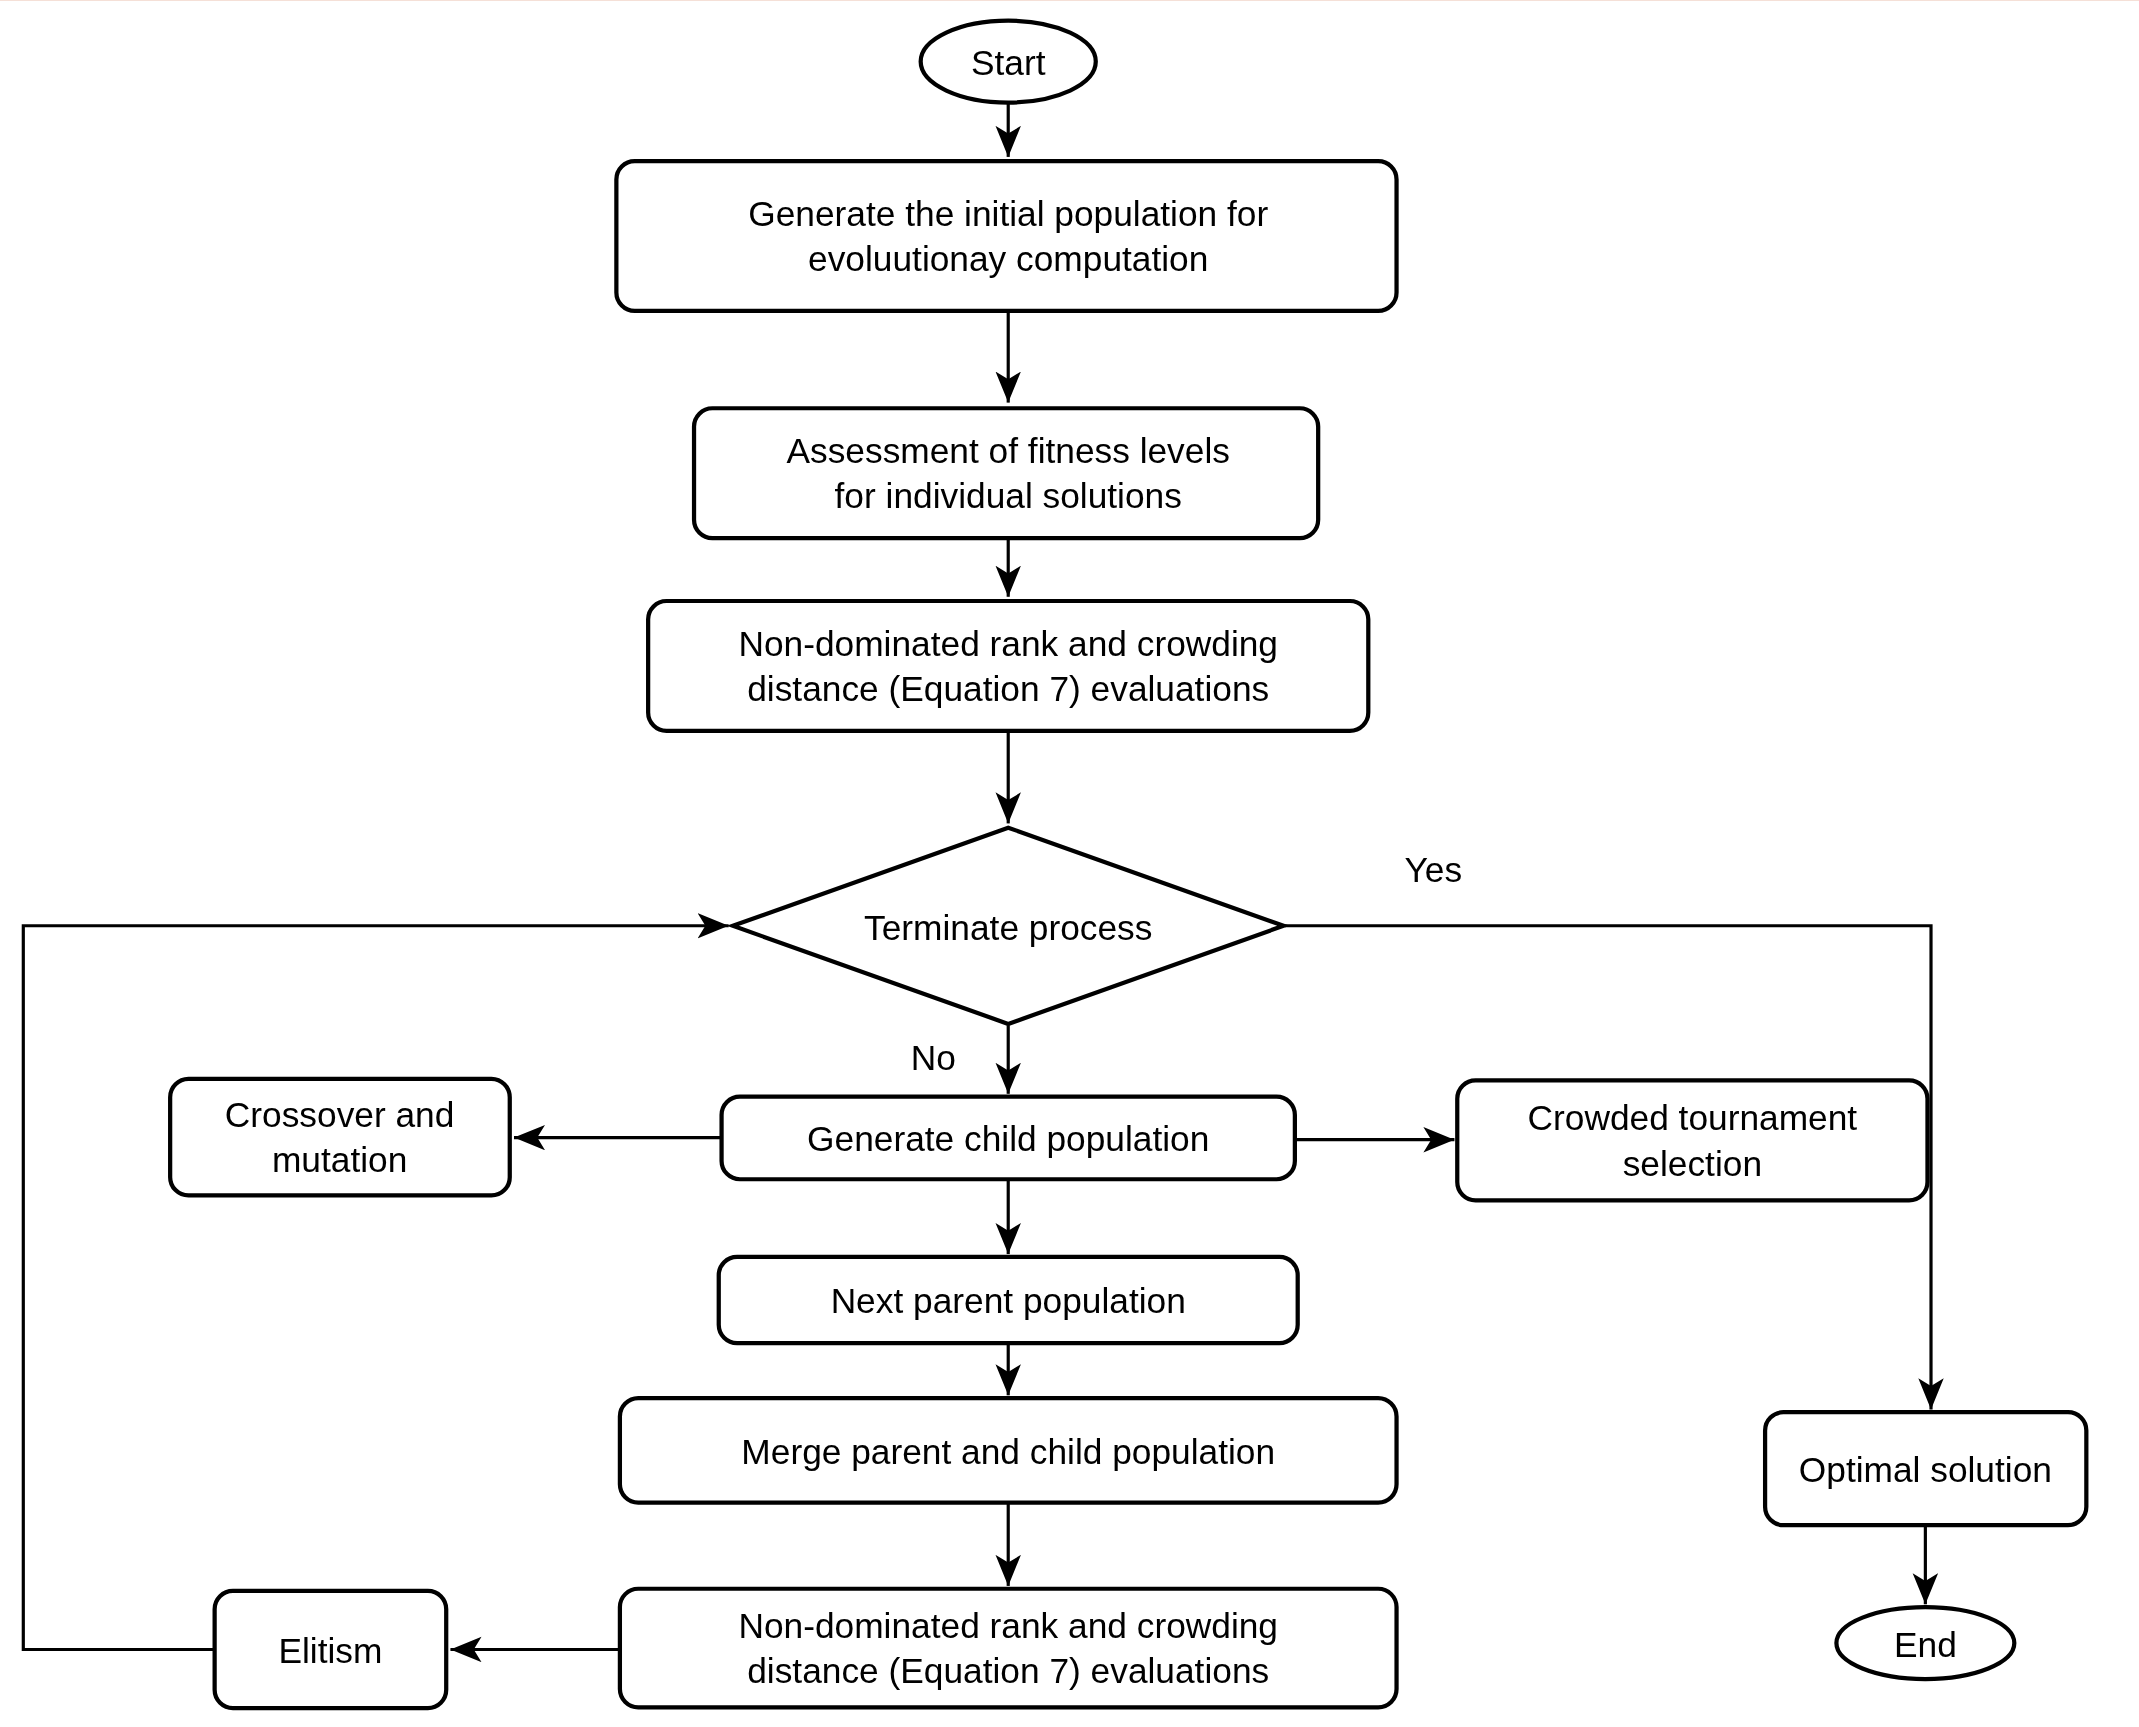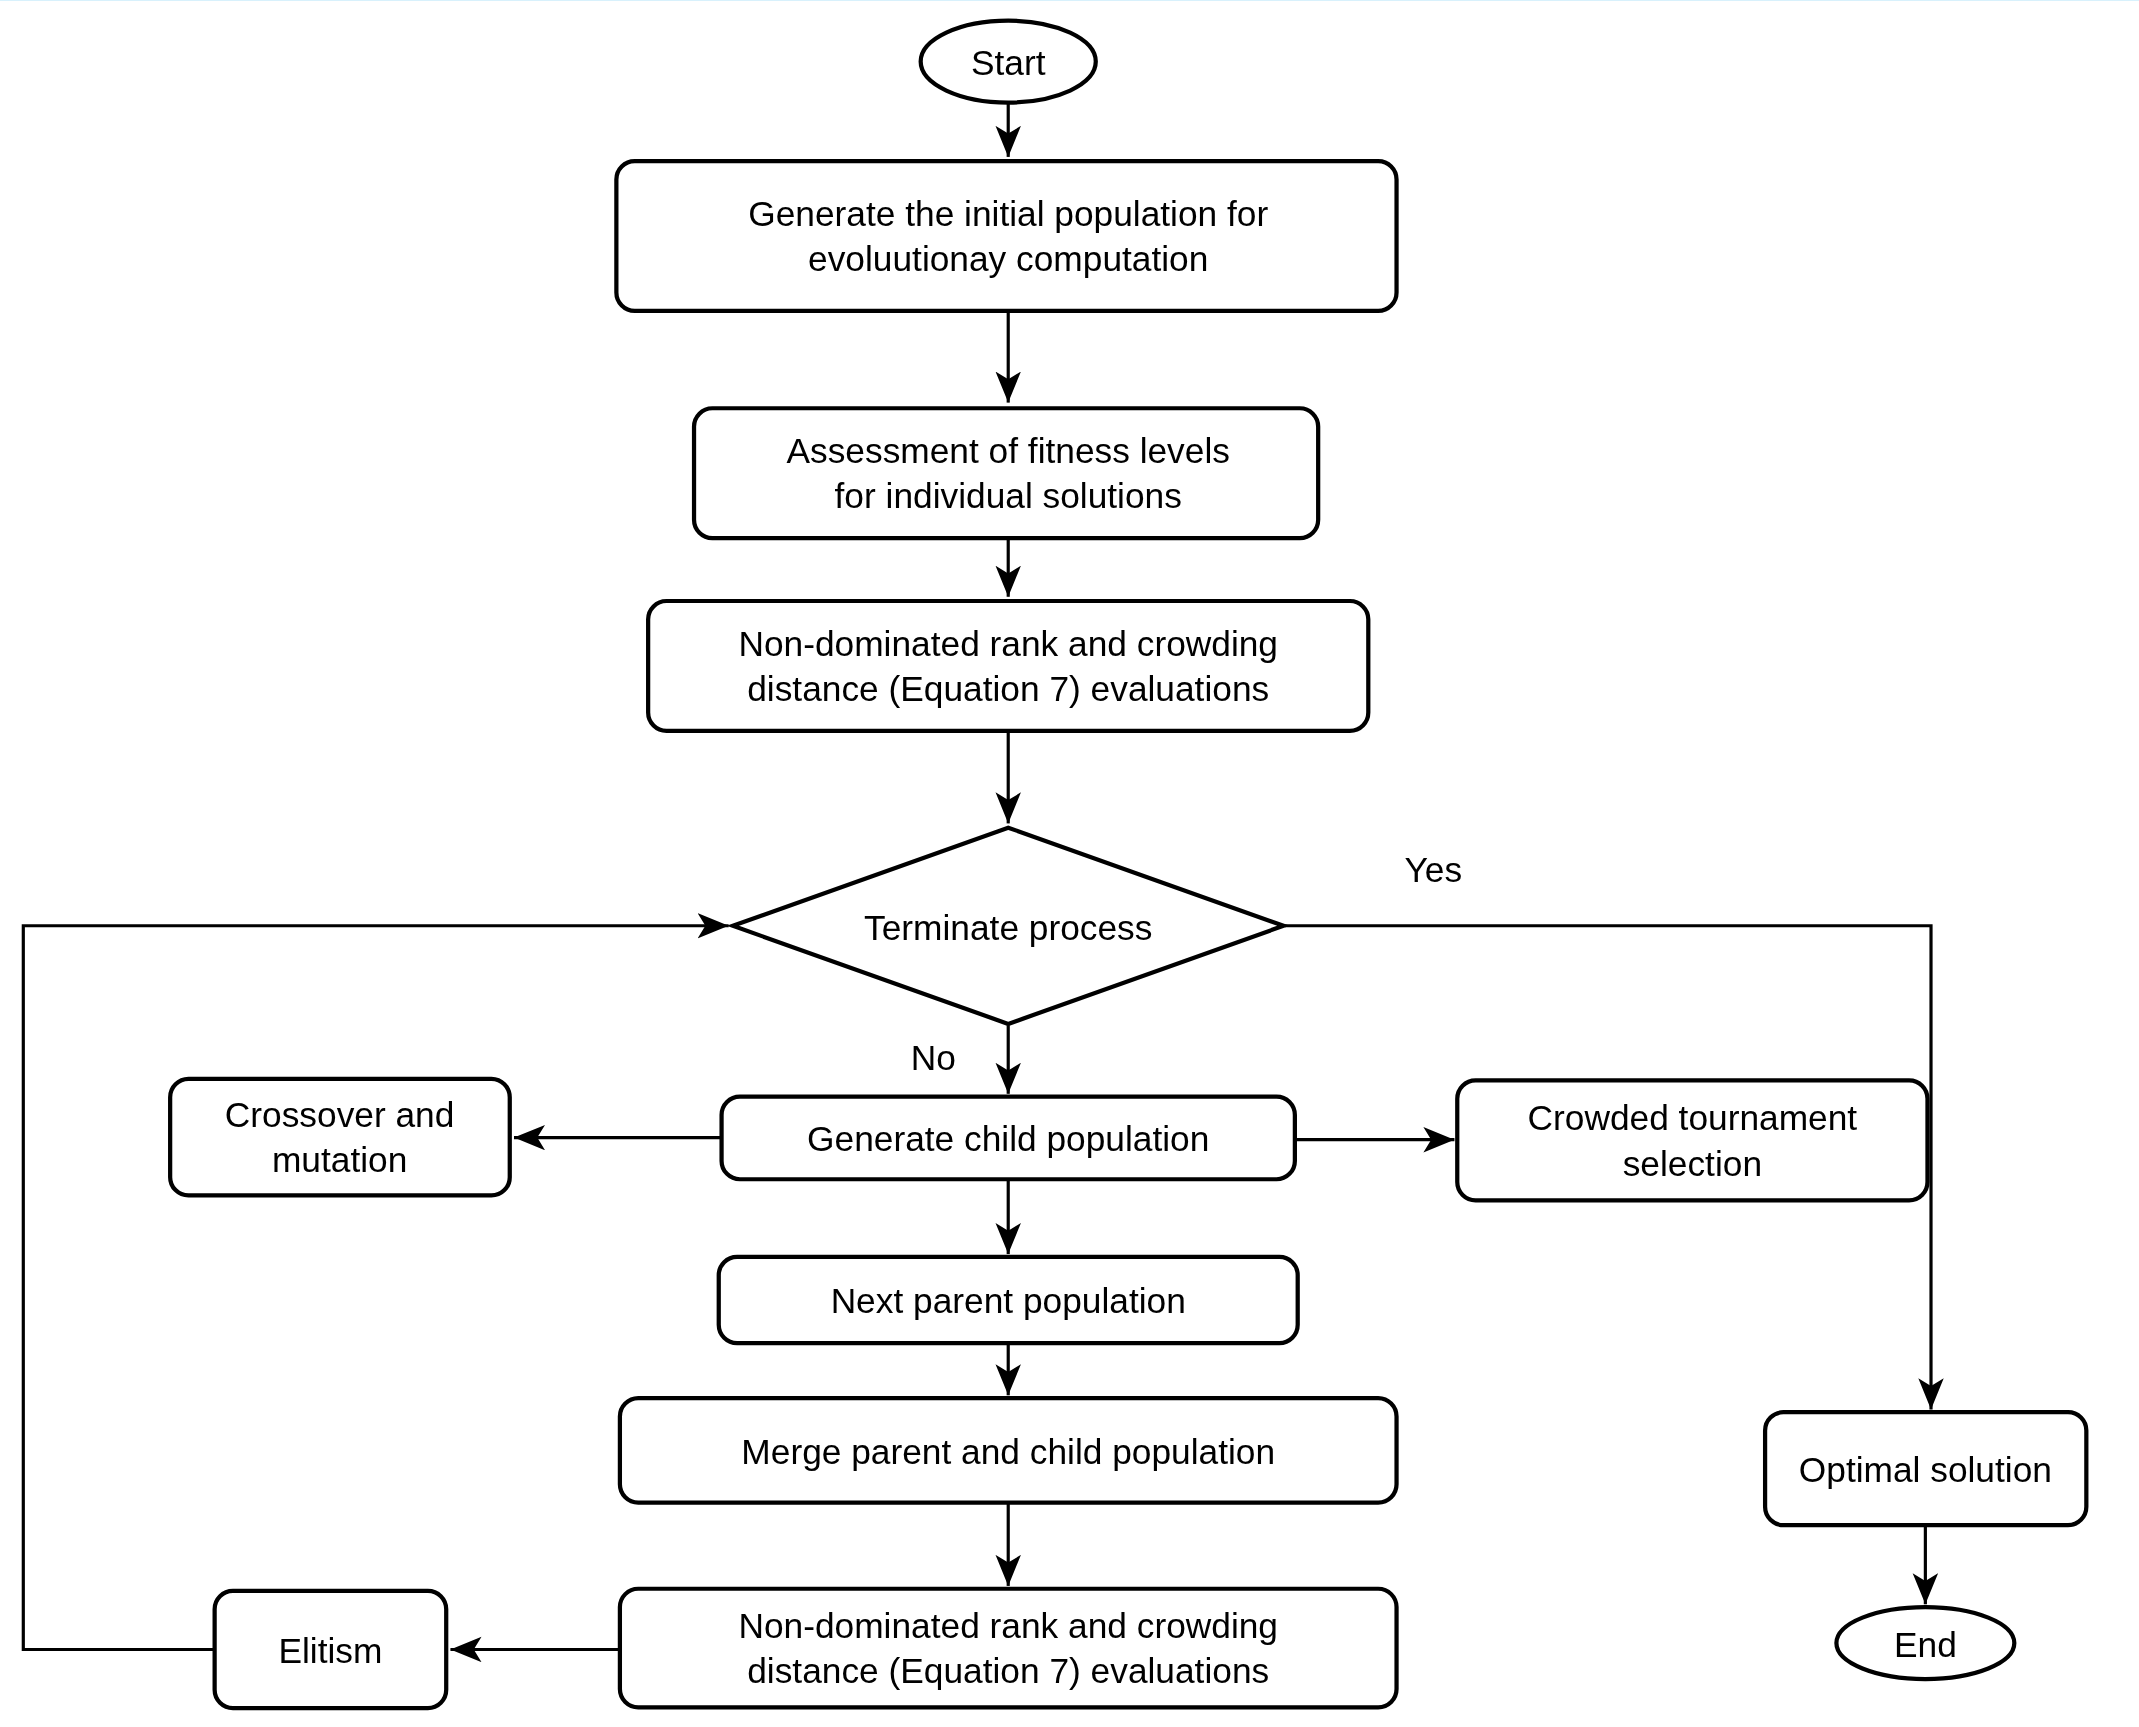--- a/index.html
+++ b/index.html
@@ -3,21 +3,21 @@
 <meta charset="utf-8">
 <style>
   html, body {
     margin: 0;
     padding: 0;
     background: #ffffff;
   }
   .figure-canvas {
     width: 2140px;
     height: 1728px;
-    background: #0ea5e9;
+    background: #c2410c;
     position: relative;
   }
   svg { display: block; }
   text {
     font-family: "Liberation Sans", sans-serif;
     font-size: 50px;
     fill: #000000;
     text-anchor: middle;
     dominant-baseline: central;
   }

